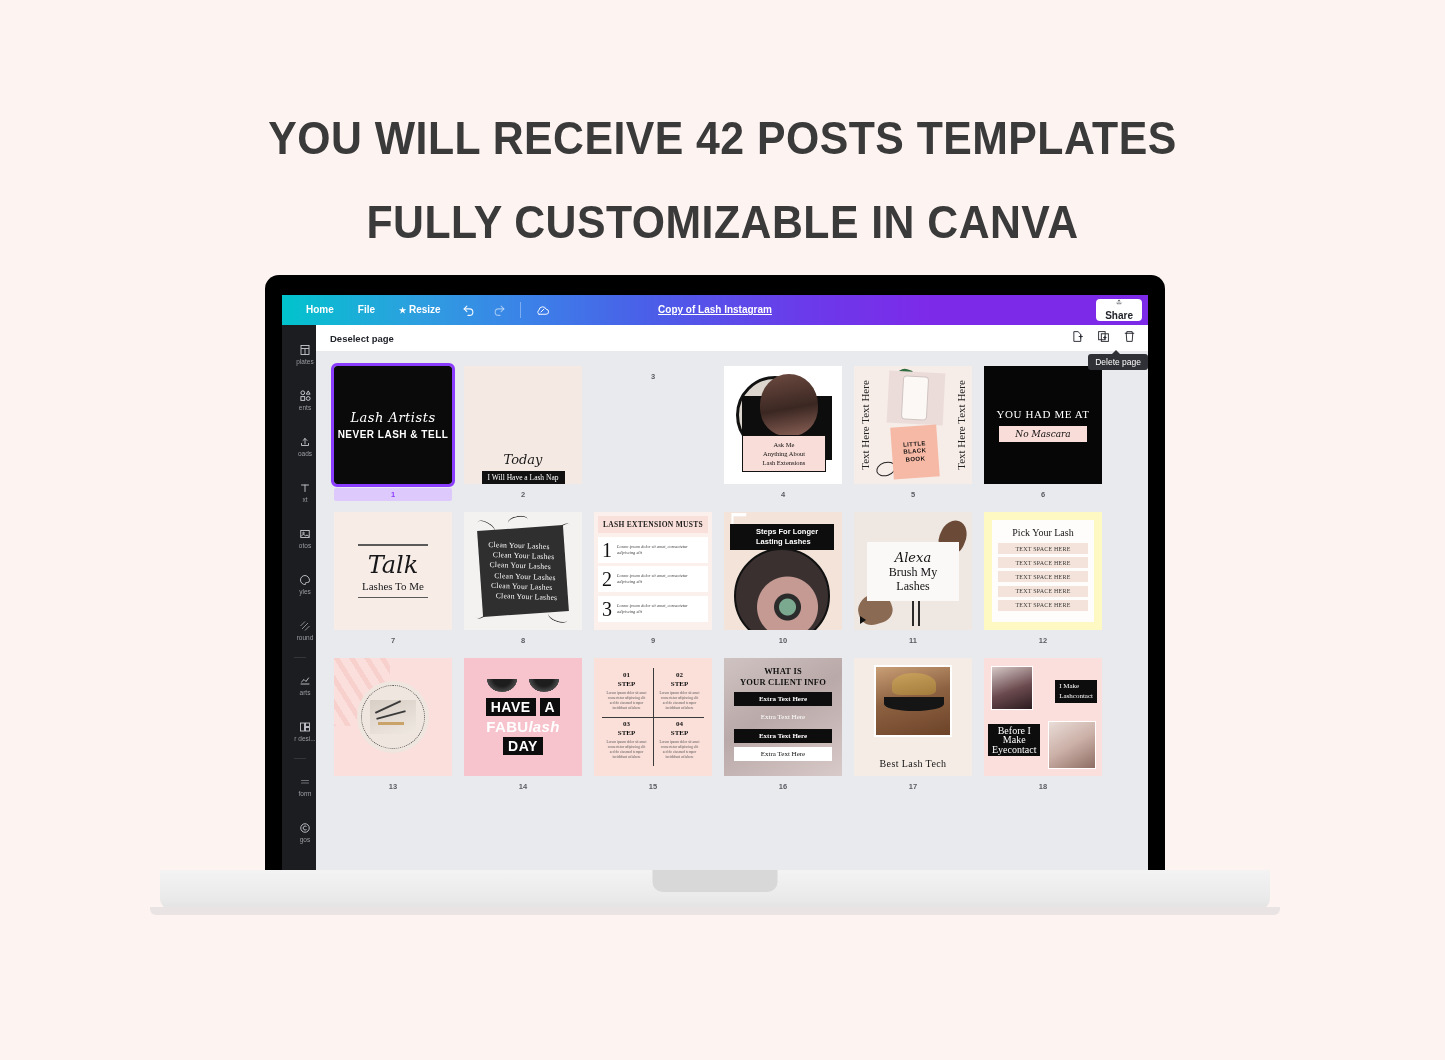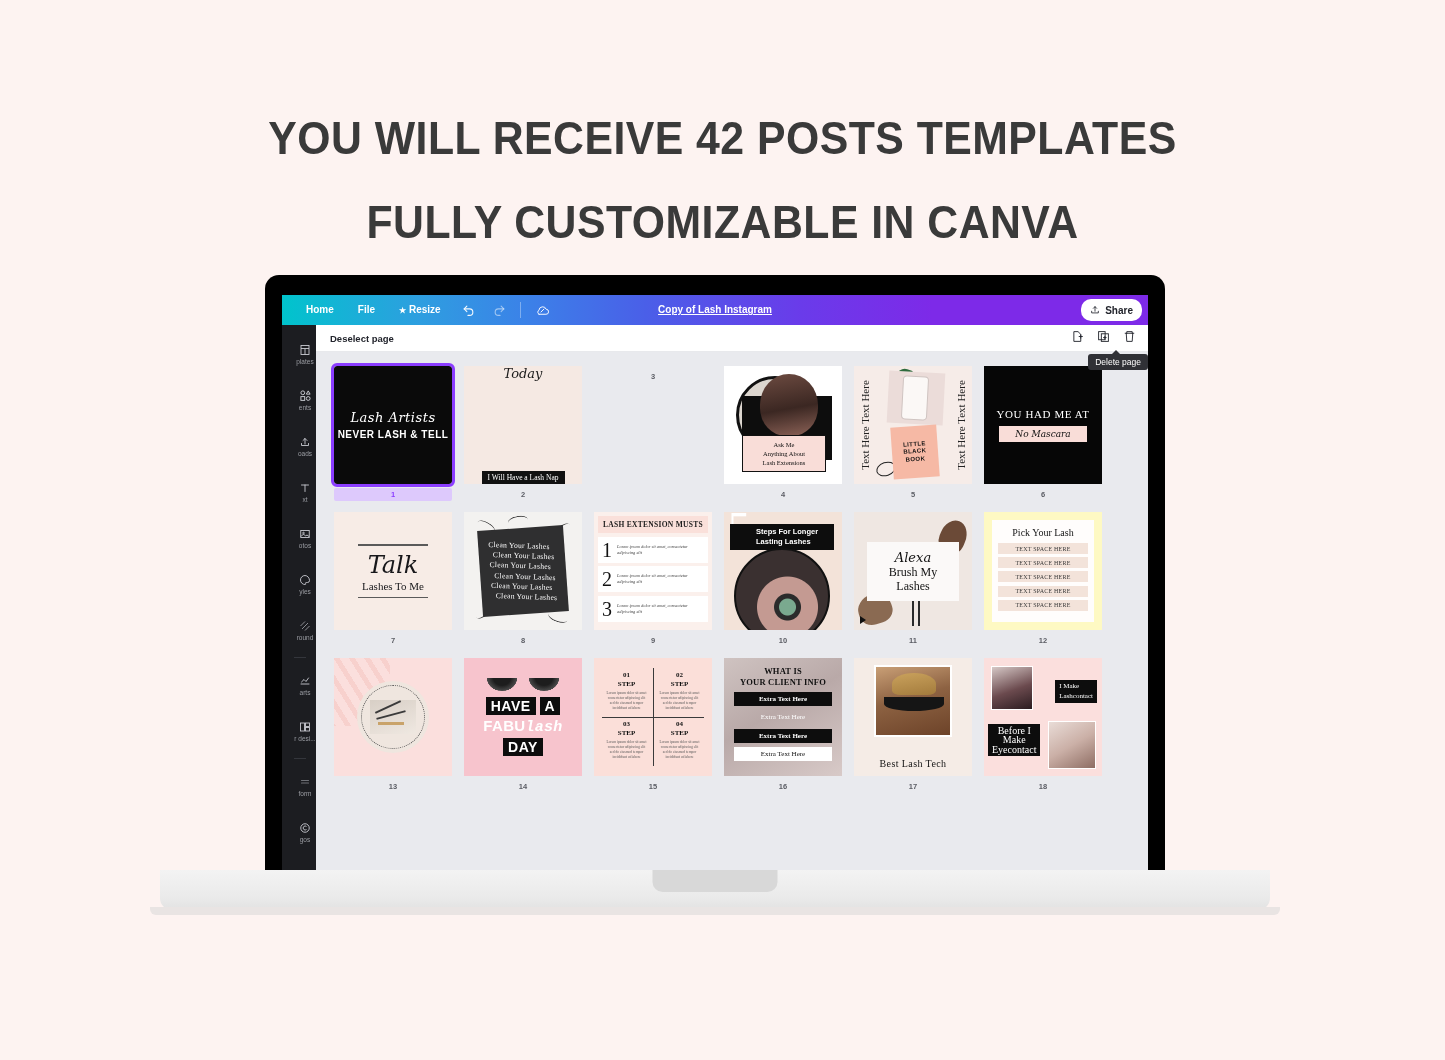--- a/index.html
+++ b/index.html
@@ -71,23 +71,24 @@
     position: absolute; left: 0; right: 0; top: 0;
     text-align: center; color: #fff; font-size: 10px; font-weight: bold;
     line-height: 30px; pointer-events: none;
     overflow: hidden; white-space: nowrap;
   }
   .tb-title span { display: inline-block; max-width: 118px; overflow: hidden; text-overflow: clip; vertical-align: middle; text-decoration: underline; }
   .tb-share {
     position: absolute; right: 6px; top: 4px;
     background: #fff; color: #22242c;
     font-size: 10px; font-weight: bold;
-    height: 22px; border-radius: 10px;
+    height: 22px; border-radius: 4px;
     display: flex; align-items: center; gap: 5px;
     padding: 0 9px;
+    flex-direction: column;
   }
 
   .appbody { display: flex; height: 545px; }
 
   .sidebar {
     width: 34px; background: #1c1d21; flex: 0 0 34px;
     padding-top: 6px; position: relative; z-index: 3;
   }
   .side-item {
     height: 46px; display: flex; flex-direction: column;
@@ -140,21 +141,21 @@
     font-weight: bold; margin-top: 4px; padding: 2px 0;
   }
   .cell.selected .pagenum { background: #ddc9fc; color: #8b3dff; border-radius: 2px; }
 
   
   .t1 { background:#0a0a0a; width:100%; height:100%; display:flex; flex-direction:column; align-items:center; justify-content:center; }
   .t1 .a { color:#fff; font-family:"DejaVu Serif",serif; font-style:italic; font-size:13px; letter-spacing:.5px; }
   .t1 .b { color:#fff; font-size:10px; font-weight:bold; letter-spacing:.5px; margin-top:4px; }
 
   
-  .t2 { background:#f5e9e3; width:100%; height:100%; display:flex; flex-direction:column; align-items:center; justify-content:space-between; }
+  .t2 { background:#f5e9e3; width:100%; height:100%; display:flex; flex-direction:column; align-items:center; justify-content:flex-end; }
   .t2 .a { color:#1a1a1a; font-family:"DejaVu Serif",serif; font-style:italic; font-size:13px; }
   .t2 .b { background:#111; color:#fff; font-family:"Liberation Serif",serif; font-size:7.5px; padding:2px 6px; margin-top:4px; white-space:nowrap; }
 
   
   .t3 { width:100%; height:100%; background:linear-gradient(120deg,#fbeeee 0%,#f6dede 35%,#fff 70%); position:relative; display:flex; flex-direction:column; align-items:center; justify-content:center; }
   .t3::before { content:''; position:absolute; left:-10px; top:10px; width:62px; height:96px; background:linear-gradient(160deg,#f2c8cc,#e8b7bd 60%, #d9a0a8); border-radius:50% 50% 40% 60%; opacity:.85; }
   .t3::after { content:''; position:absolute; right:8px; bottom:12px; width:84px; height:84px; border-radius:50%; background:#f7ece6; }
   .t3 .w { position:relative; z-index:2; text-align:center; }
   .t3 .a { font-family:"DejaVu Serif",serif; font-style:italic; font-size:14px; color:#2a2a2a; }
   .t3 .b { font-family:"Liberation Serif",serif; font-size:9px; color:#2a2a2a; line-height:11.5px; margin-top:2px; }
@@ -233,21 +234,21 @@
   .t13 .tools { width:46px; height:34px; background:linear-gradient(160deg,#d8cfc6,#efe8e1); position:relative; }
   .t13 .tools i { position:absolute; background:#3a3a3a; }
 
   
   .t14 { background:#f7c4cd; width:100%; height:100%; display:flex; flex-direction:column; align-items:center; justify-content:center; gap:2px; position:relative; }
   .t14 .lashes { display:flex; gap:12px; margin-bottom:4px; }
   .t14 .lash { width:30px; height:13px; border-radius:0 0 60% 60%; background:radial-gradient(ellipse at 50% 0%, #1d1d1d 40%, #4a4a4a 70%, transparent 72%); }
   .t14 .r1 { display:flex; gap:4px; align-items:center; }
   .t14 .blk { background:#0d0d0d; color:#fff; font-weight:bold; font-size:14px; padding:1px 5px; letter-spacing:.5px; }
   .t14 .r2 { font-size:15px; color:#fff; font-weight:bold; letter-spacing:.3px; }
-  .t14 .r2 i { font-family:Liberation Mono, monospace; font-style:italic; }
+  .t14 .r2 i { font-family:Liberation Sans, sans-serif; font-style:italic; }
 
   
   .t15 { background:#fbdfd9; width:100%; height:100%; position:relative; padding:10px 6px; }
   .t15 .vline { position:absolute; left:50%; top:10px; bottom:10px; width:1.3px; background:#3a3a3a; }
   .t15 .hline { position:absolute; left:8px; right:8px; top:50%; height:1.3px; background:#3a3a3a; }
   .t15 .q { width:50%; height:50%; float:left; text-align:center; padding:3px 5px; }
   .t15 .sn { font-family:"Liberation Serif",serif; font-size:7px; font-weight:bold; color:#111; line-height:9px; }
   .t15 .sp { font-family:"Liberation Serif",serif; font-size:3.6px; color:#5a5a5a; line-height:5px; margin-top:2px; }
 
   

